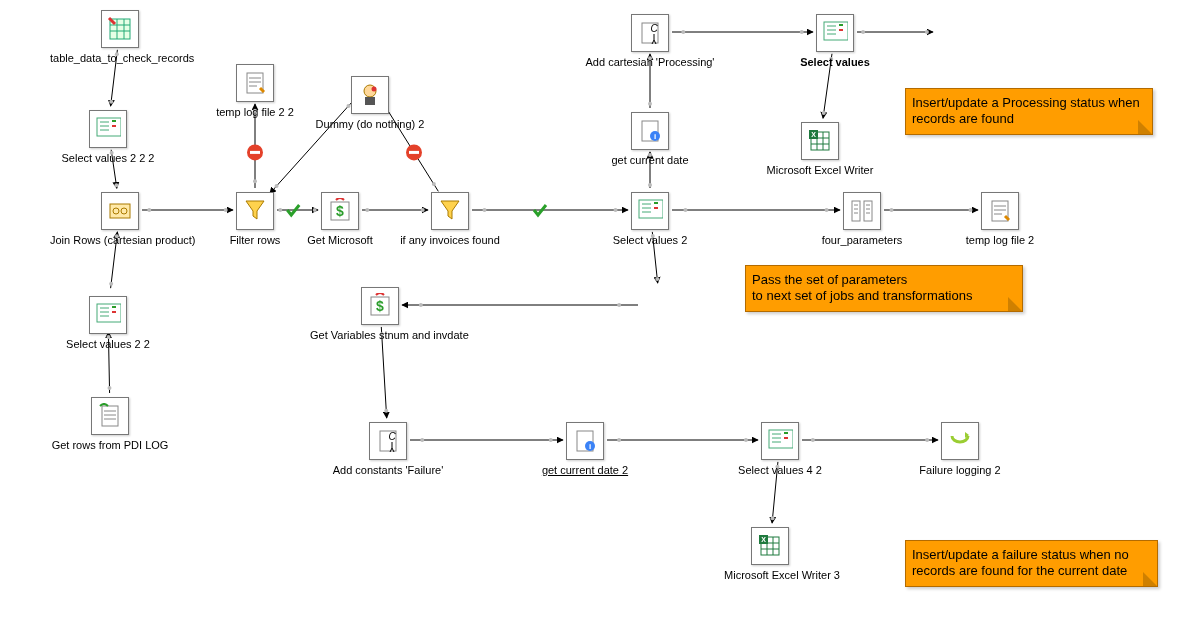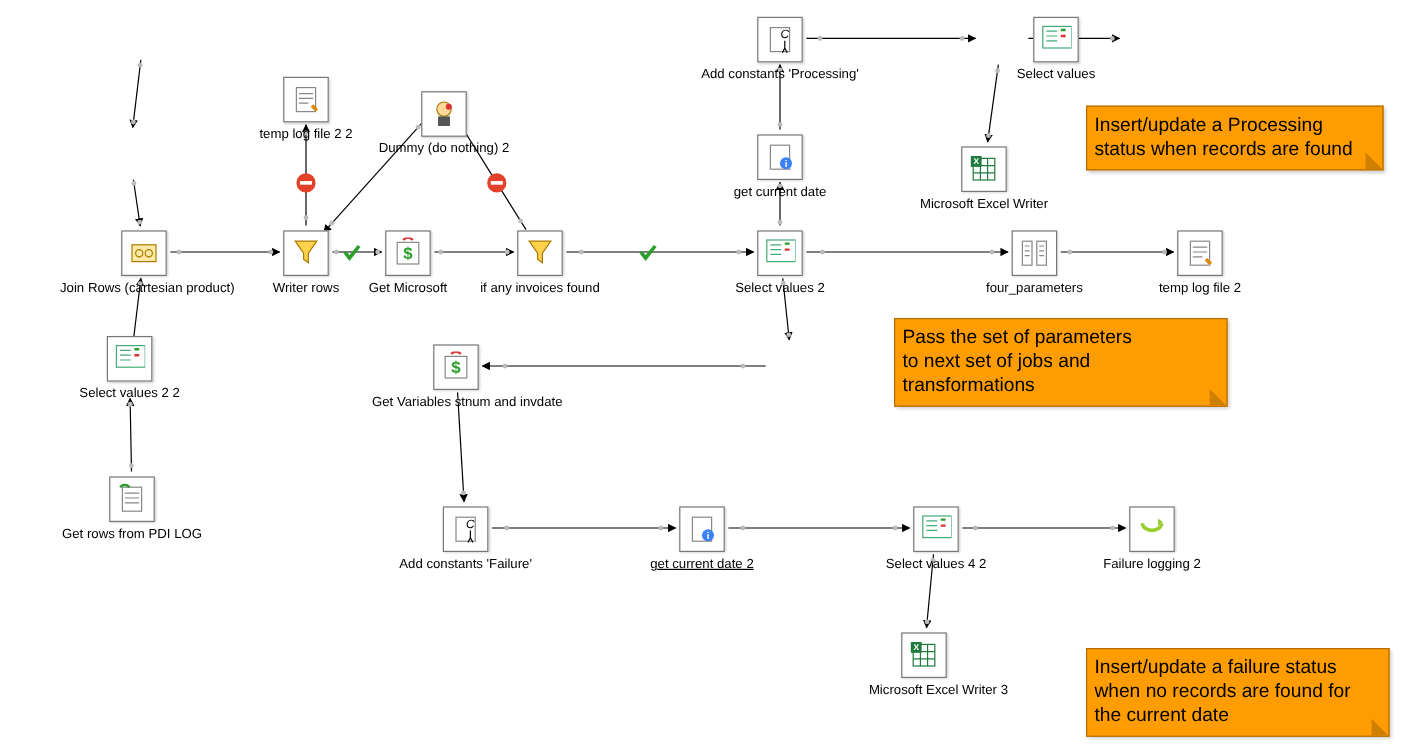--- a/index.html
+++ b/index.html
@@ -1,20 +1,20 @@
 <!DOCTYPE html>
 <html><head>
 <meta charset="utf-8">
 <style>
   html,body{margin:0;padding:0;background:#fff;font-family:Arial,Helvetica,sans-serif;font-size:11px;color:#000;}
   #canvas{position:relative;width:1179px;height:629px;}
   .step{position:absolute;text-align:center;width:140px;}
   .step .icon{width:36px;height:36px;border:1px solid #777;background:#fff;margin:0 auto;display:flex;align-items:center;justify-content:center;box-shadow:1px 1px 2px rgba(0,0,0,.2);}
   .step .lbl{margin-top:4px;white-space:nowrap;}
-  .note{position:absolute;background:#ff9d00;border:1px solid #b36b00;color:#000;font-size:16px;padding:6px 10px 6px 6px;box-shadow:2px 2px 3px rgba(0,0,0,.2);max-width:260px;line-height:1.25;}
+  .note{position:absolute;background:#ff9d00;border:1px solid #b36b00;color:#000;font-size:13px;padding:6px 10px 6px 6px;box-shadow:2px 2px 3px rgba(0,0,0,.2);max-width:260px;line-height:1.25;}
   .note::after{content:"";position:absolute;right:0;bottom:0;width:0;height:0;border-left:14px solid #cf8000;border-top:14px solid transparent;}
   svg.edges{position:absolute;left:0;top:0;pointer-events:none;}
 </style>
 </head>
 <body>
 
 <div id="canvas">
   <svg class="edges" id="edges" width="1179" height="629">
     <defs>
       <marker id="arrow" viewBox="0 0 10 10" refX="9" refY="5" markerWidth="7" markerHeight="7" orient="auto-start-reverse">
@@ -109,29 +109,45 @@
       <circle cx="927.12" cy="440" r="2" fill="#bbb"></circle>
       <line x1="777.9141999621841" y1="461.90090039706695" x2="772.0858000378159" y2="523.099099602933" stroke="#000" stroke-width="1" marker-end="url(#arrow)"></line>
       <circle cx="777.4479279682346" cy="466.7967563335362" r="2" fill="#bbb"></circle>
       <circle cx="772.5520720317654" cy="518.2032436664638" r="2" fill="#bbb"></circle>
     </svg>
 
   <div class="note" style="left:905px;top:88px;width:230px">Insert/update a Processing status when records are found</div>
   <div class="note" style="left:905px;top:540px;width:235px">Insert/update a failure status when no records are found for the current date</div>
   <div class="note" style="left:745px;top:265px;width:285px;white-space:pre-line">Pass the set of parameters
 to next set of jobs and transformations</div>
+<div class="step" style="left: 50px; top: 10px;">
+      <div class="icon">
+        <svg width="26" height="26" viewBox="0 0 26 26">
+          <use href="#ic-table-input"></use>
+        </svg>
+      </div>
+      <div class="lbl">table_data_to_check_records</div>
+    </div>
+    <div class="step" style="left: 38px; top: 110px;">
+      <div class="icon">
+        <svg width="26" height="26" viewBox="0 0 26 26">
+          <use href="#ic-select-values"></use>
+        </svg>
+      </div>
+      <div class="lbl">Select values 2 2 2</div>
+    </div>
     <div class="step" style="left: 50px; top: 192px;">
       <div class="icon">
         <svg width="26" height="26" viewBox="0 0 26 26">
           <use href="#ic-join"></use>
         </svg>
       </div>
       <div class="lbl">Join Rows (cartesian product)</div>
     </div>
-    <div class="step" style="left: 38px; top: 280px;">
+    <div class="step" style="left: 38px; top: 296px;">
       <div class="icon">
         <svg width="26" height="26" viewBox="0 0 26 26">
           <use href="#ic-select-values"></use>
         </svg>
       </div>
       <div class="lbl">Select values 2 2</div>
     </div>
     <div class="step" style="left: 40px; top: 397px;">
       <div class="icon">
         <svg width="26" height="26" viewBox="0 0 26 26">
@@ -147,21 +163,21 @@
         </svg>
       </div>
       <div class="lbl">temp log file 2 2</div>
     </div>
     <div class="step" style="left: 185px; top: 192px;">
       <div class="icon">
         <svg width="26" height="26" viewBox="0 0 26 26">
           <use href="#ic-filter"></use>
         </svg>
       </div>
-      <div class="lbl">Writer rows</div>
+      <div class="lbl">Filter rows</div>
     </div>
     <div class="step" style="left: 270px; top: 192px;">
       <div class="icon">
         <svg width="26" height="26" viewBox="0 0 26 26">
           <use href="#ic-getvars"></use>
         </svg>
       </div>
       <div class="lbl">Get Microsoft</div>
     </div>
     <div class="step" style="left: 300px; top: 76px;">
@@ -195,23 +211,23 @@
         </svg>
       </div>
       <div class="lbl">get current date</div>
     </div>
     <div class="step" style="left: 580px; top: 14px;">
       <div class="icon">
         <svg width="26" height="26" viewBox="0 0 26 26">
           <use href="#ic-const"></use>
         </svg>
       </div>
-      <div class="lbl">Add constants 'Processing'</div>
-    </div>
-    <div class="step" style="left: 810px; top: 14px;">
+      <div class="lbl">Add cartesian 'Processing'</div>
+    </div>
+    <div class="step" style="left: 765px; top: 14px; font-weight: bold;">
       <div class="icon">
         <svg width="26" height="26" viewBox="0 0 26 26">
           <use href="#ic-select-values"></use>
         </svg>
       </div>
       <div class="lbl">Select values</div>
     </div>
     <div class="step" style="left: 750px; top: 122px;">
       <div class="icon">
         <svg width="26" height="26" viewBox="0 0 26 26">

